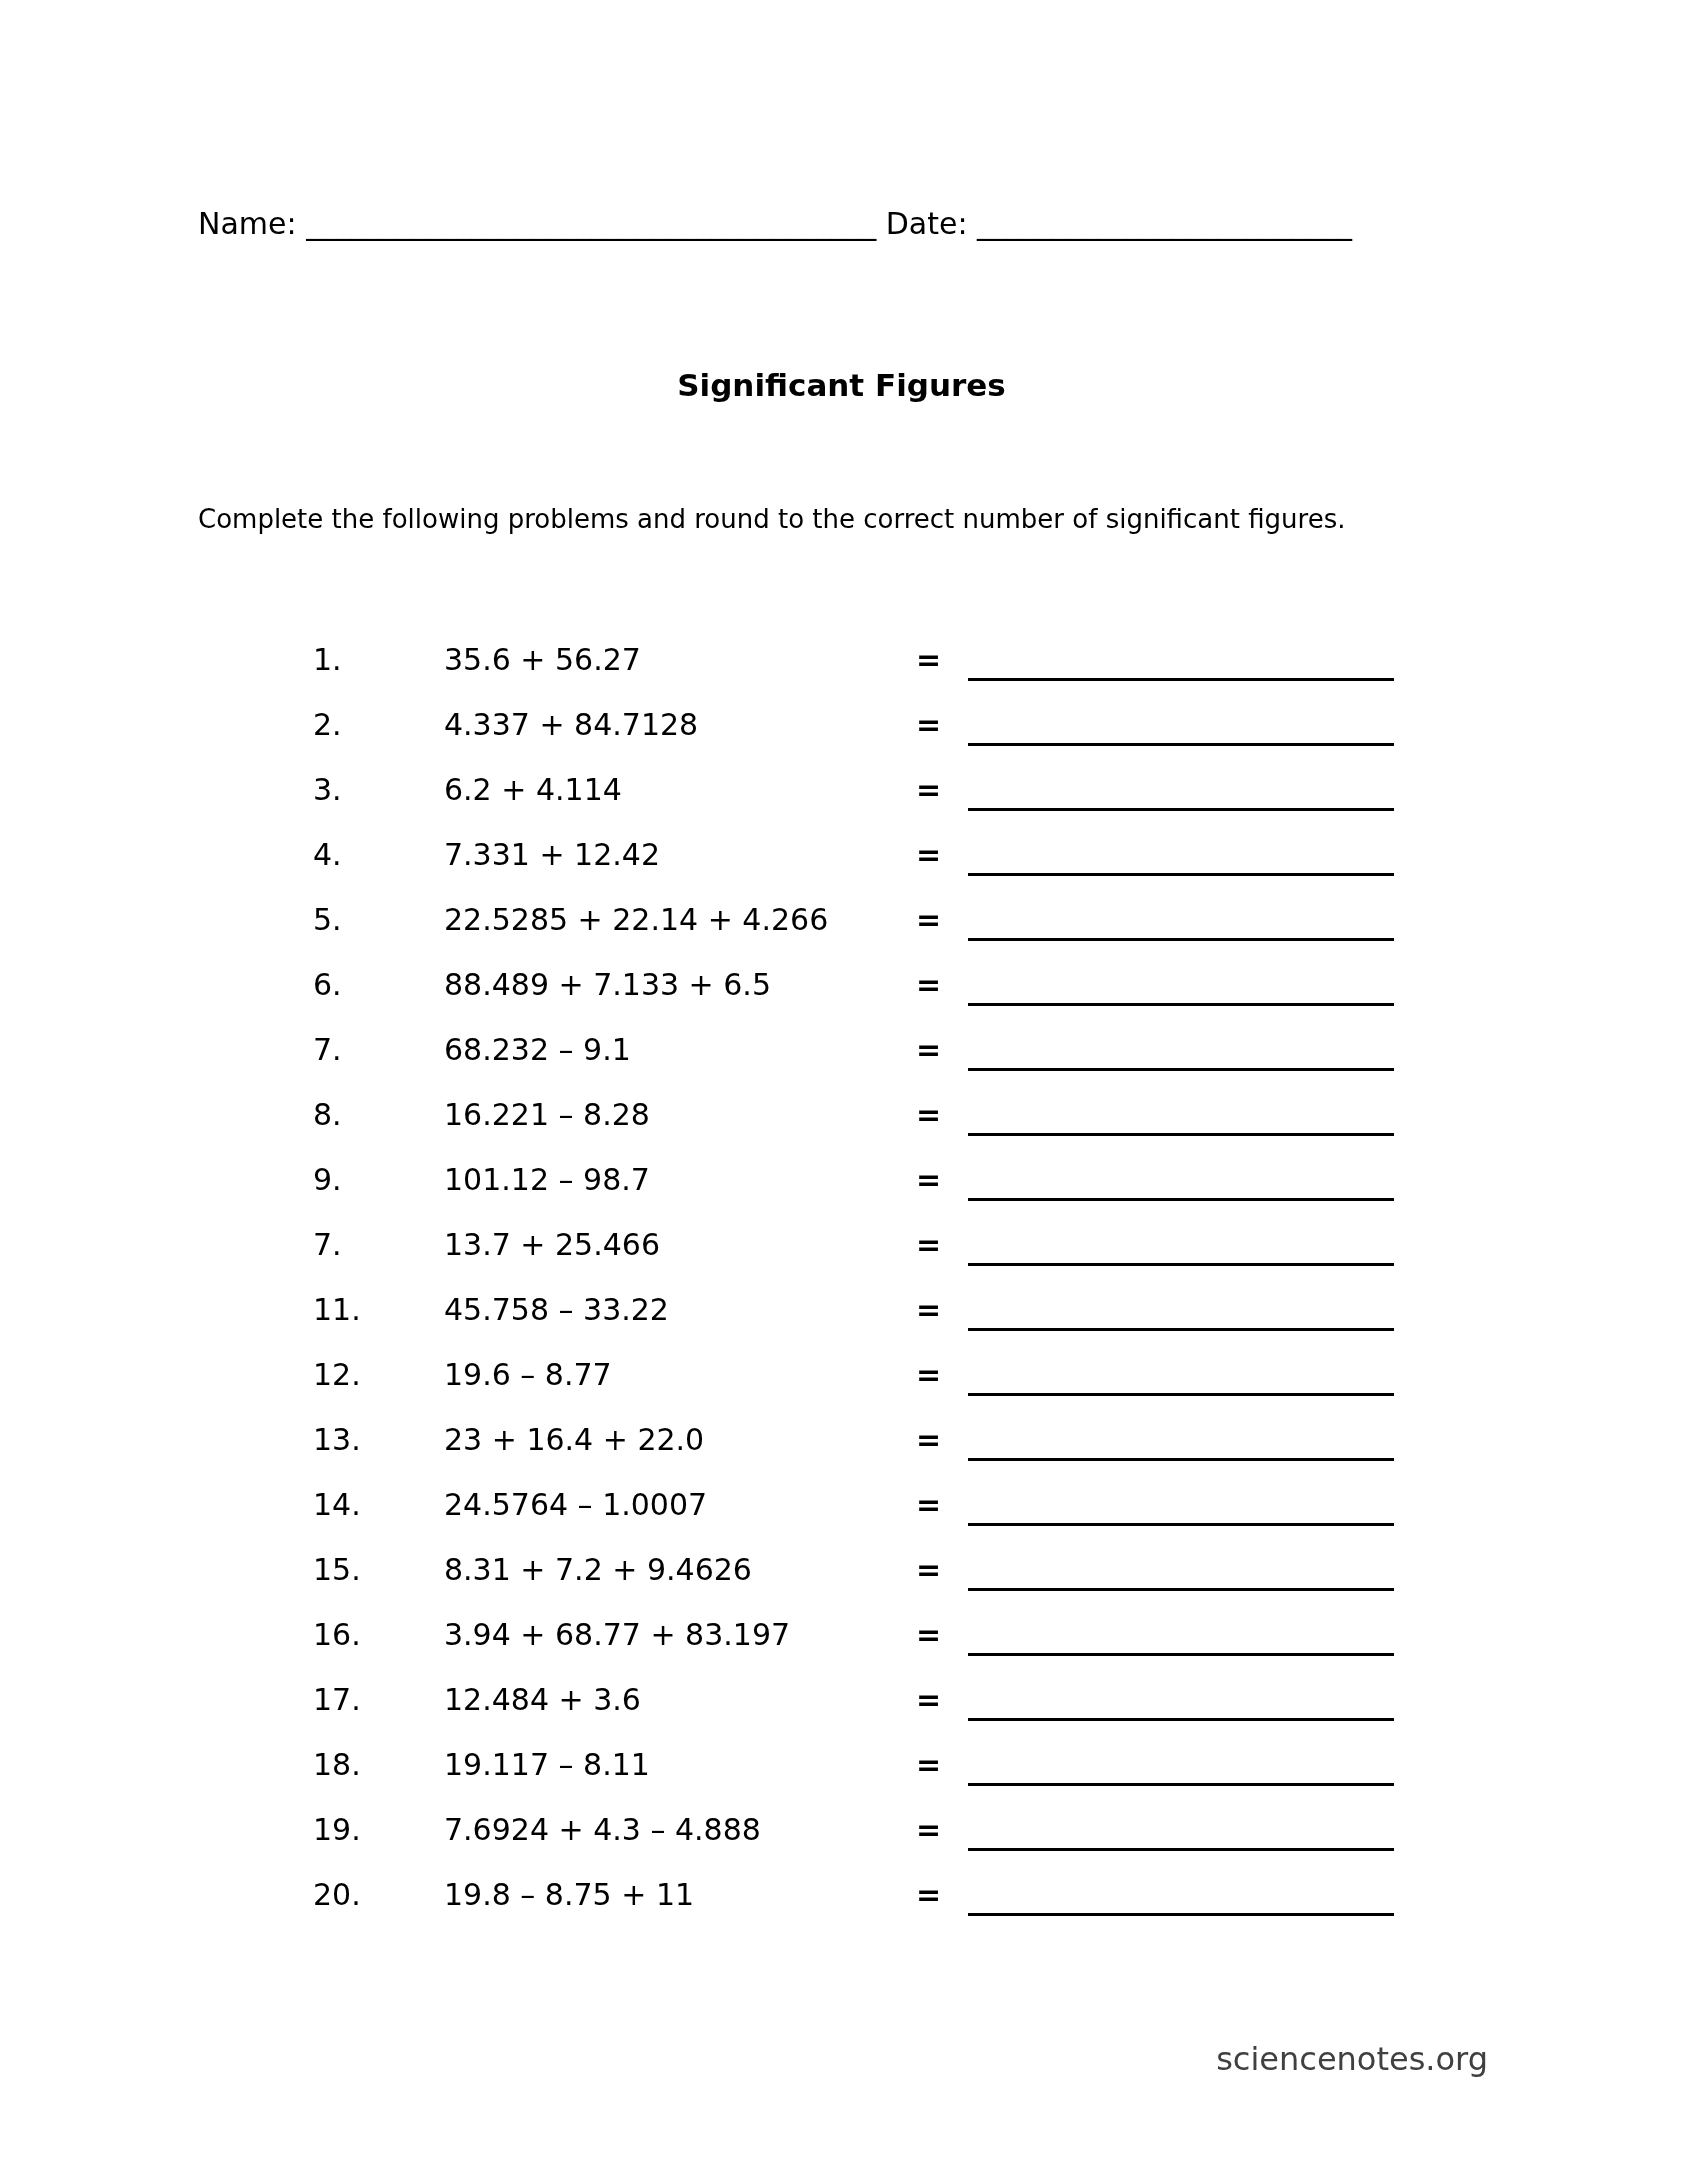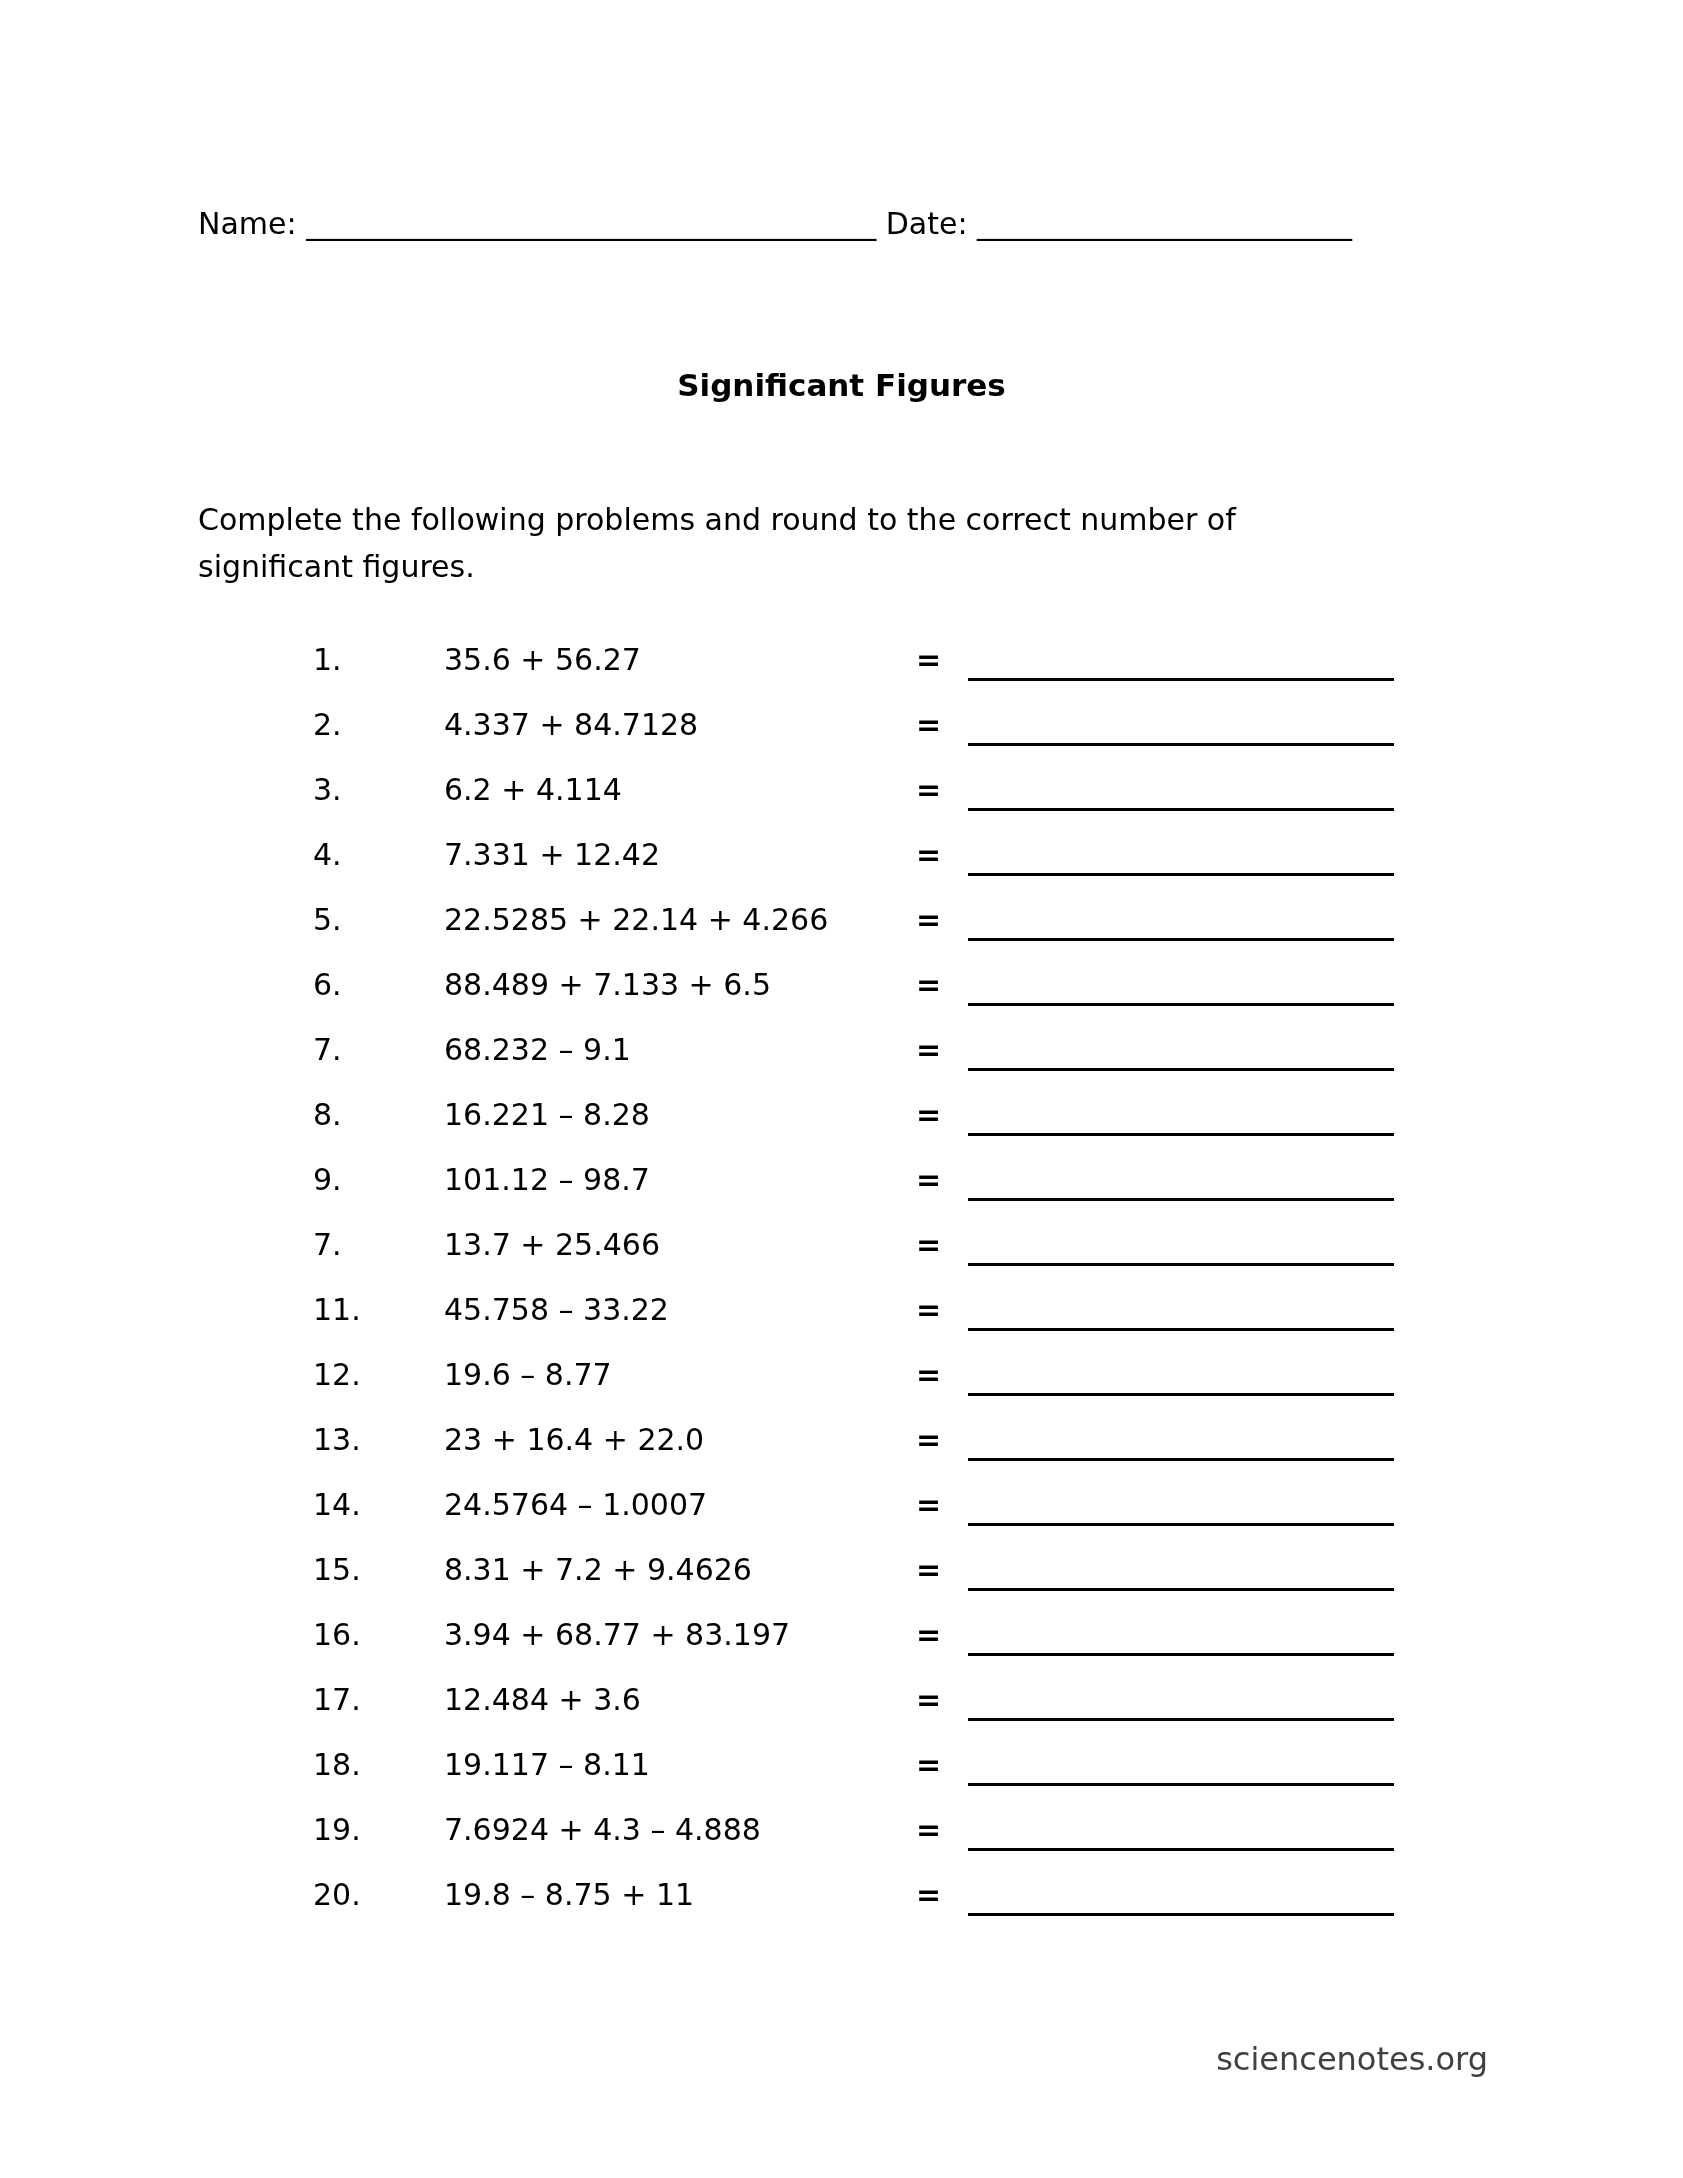--- a/index.html
+++ b/index.html
@@ -25,21 +25,21 @@
   .title,.subtitle{
     position:absolute;left:0;width:100%;
     text-align:center;font-weight:bold;font-size:31px;line-height:34px;
   }
   .title{top:332px;margin-top:36px;}
   .subtitle{top:427px;}
 
   
   .instructions{
     position:absolute;top:496px;left:198px;width:1173px;
-    font-size:30px;line-height:47px;
+    font-size:26px;line-height:47px;
   }
 
   
   .problems{position:absolute;top:626px;left:0;width:1683px;}
   .row{position:relative;height:65px;}
   .row span{position:absolute;top:50%;transform:translateY(-50%);font-size:30px;white-space:nowrap;}
   .num{left:313px;}
   .expr{left:444px;}
   .eq{left:916px;font-weight:bold;}
   .blank-line{

